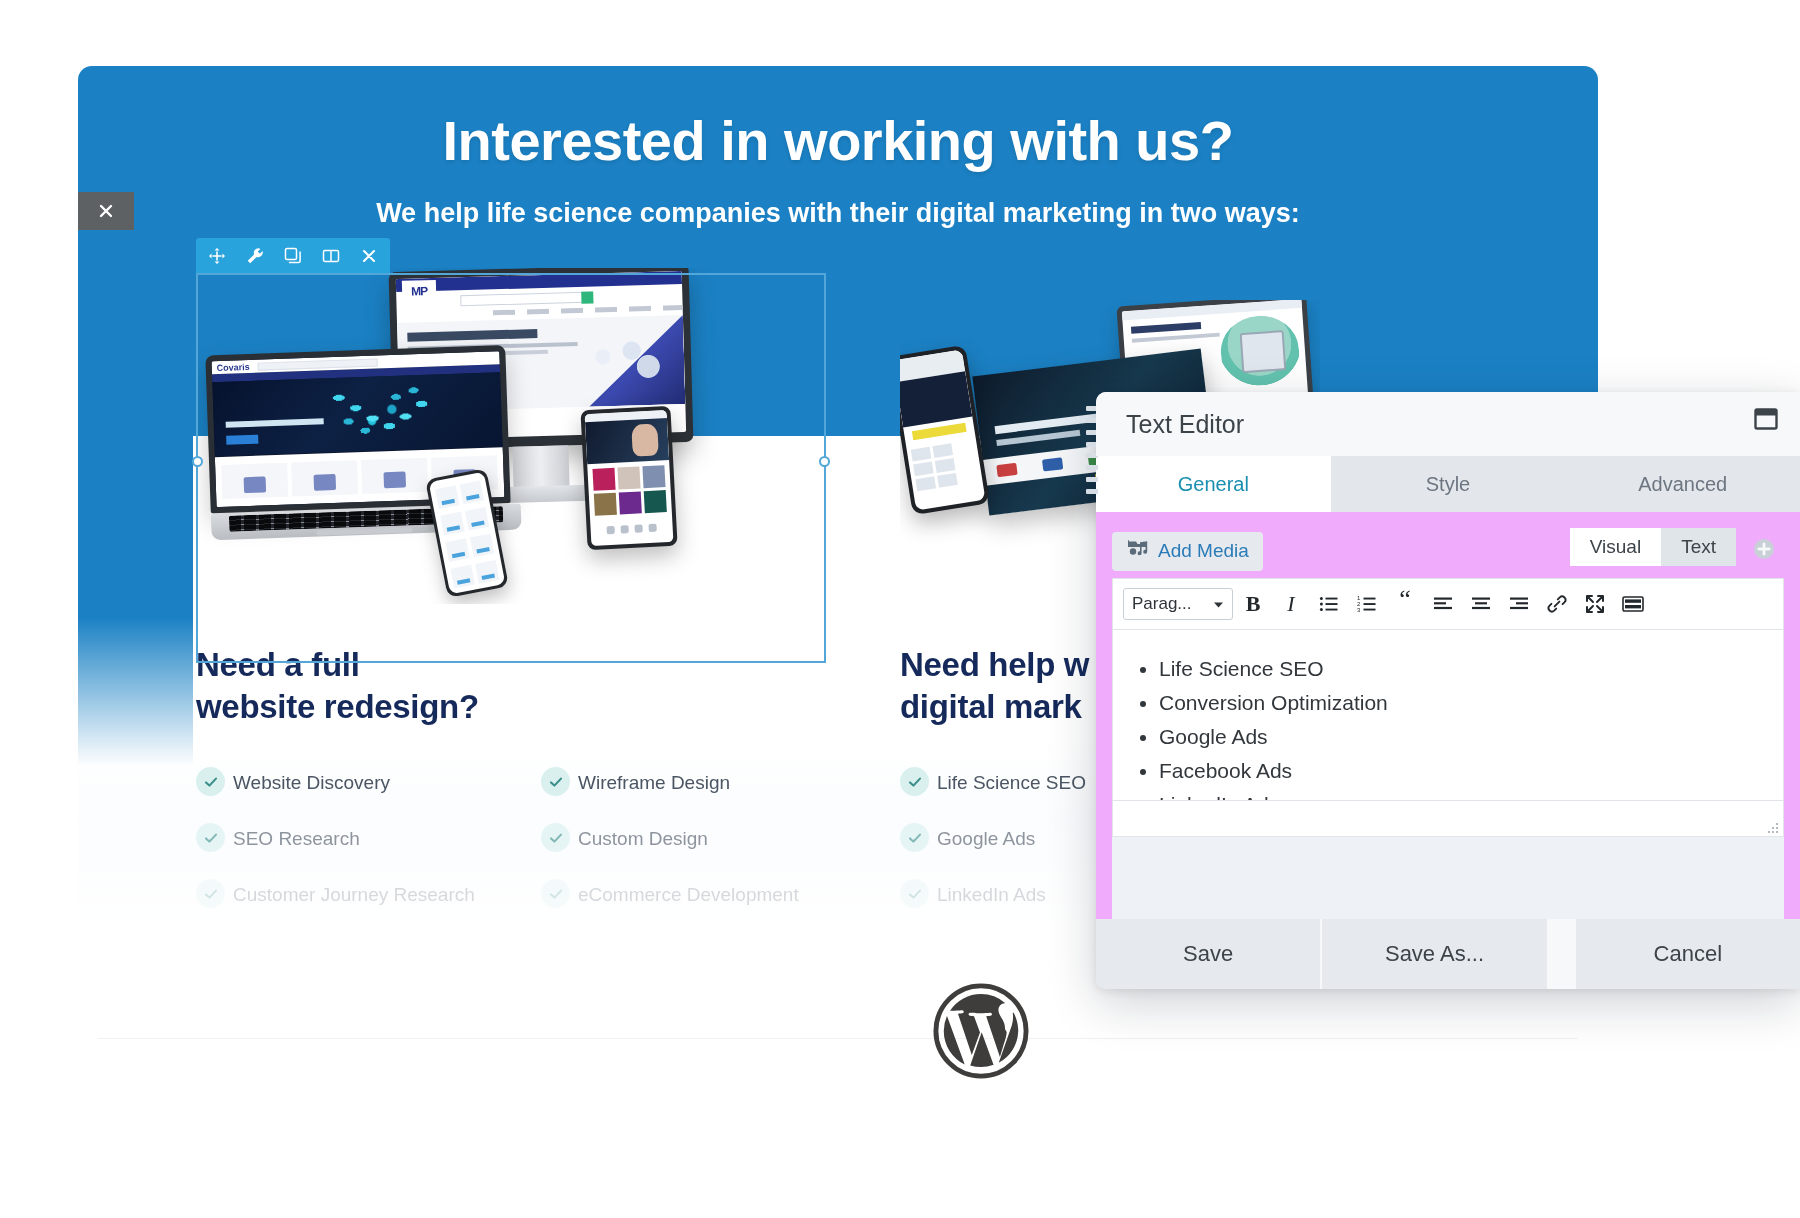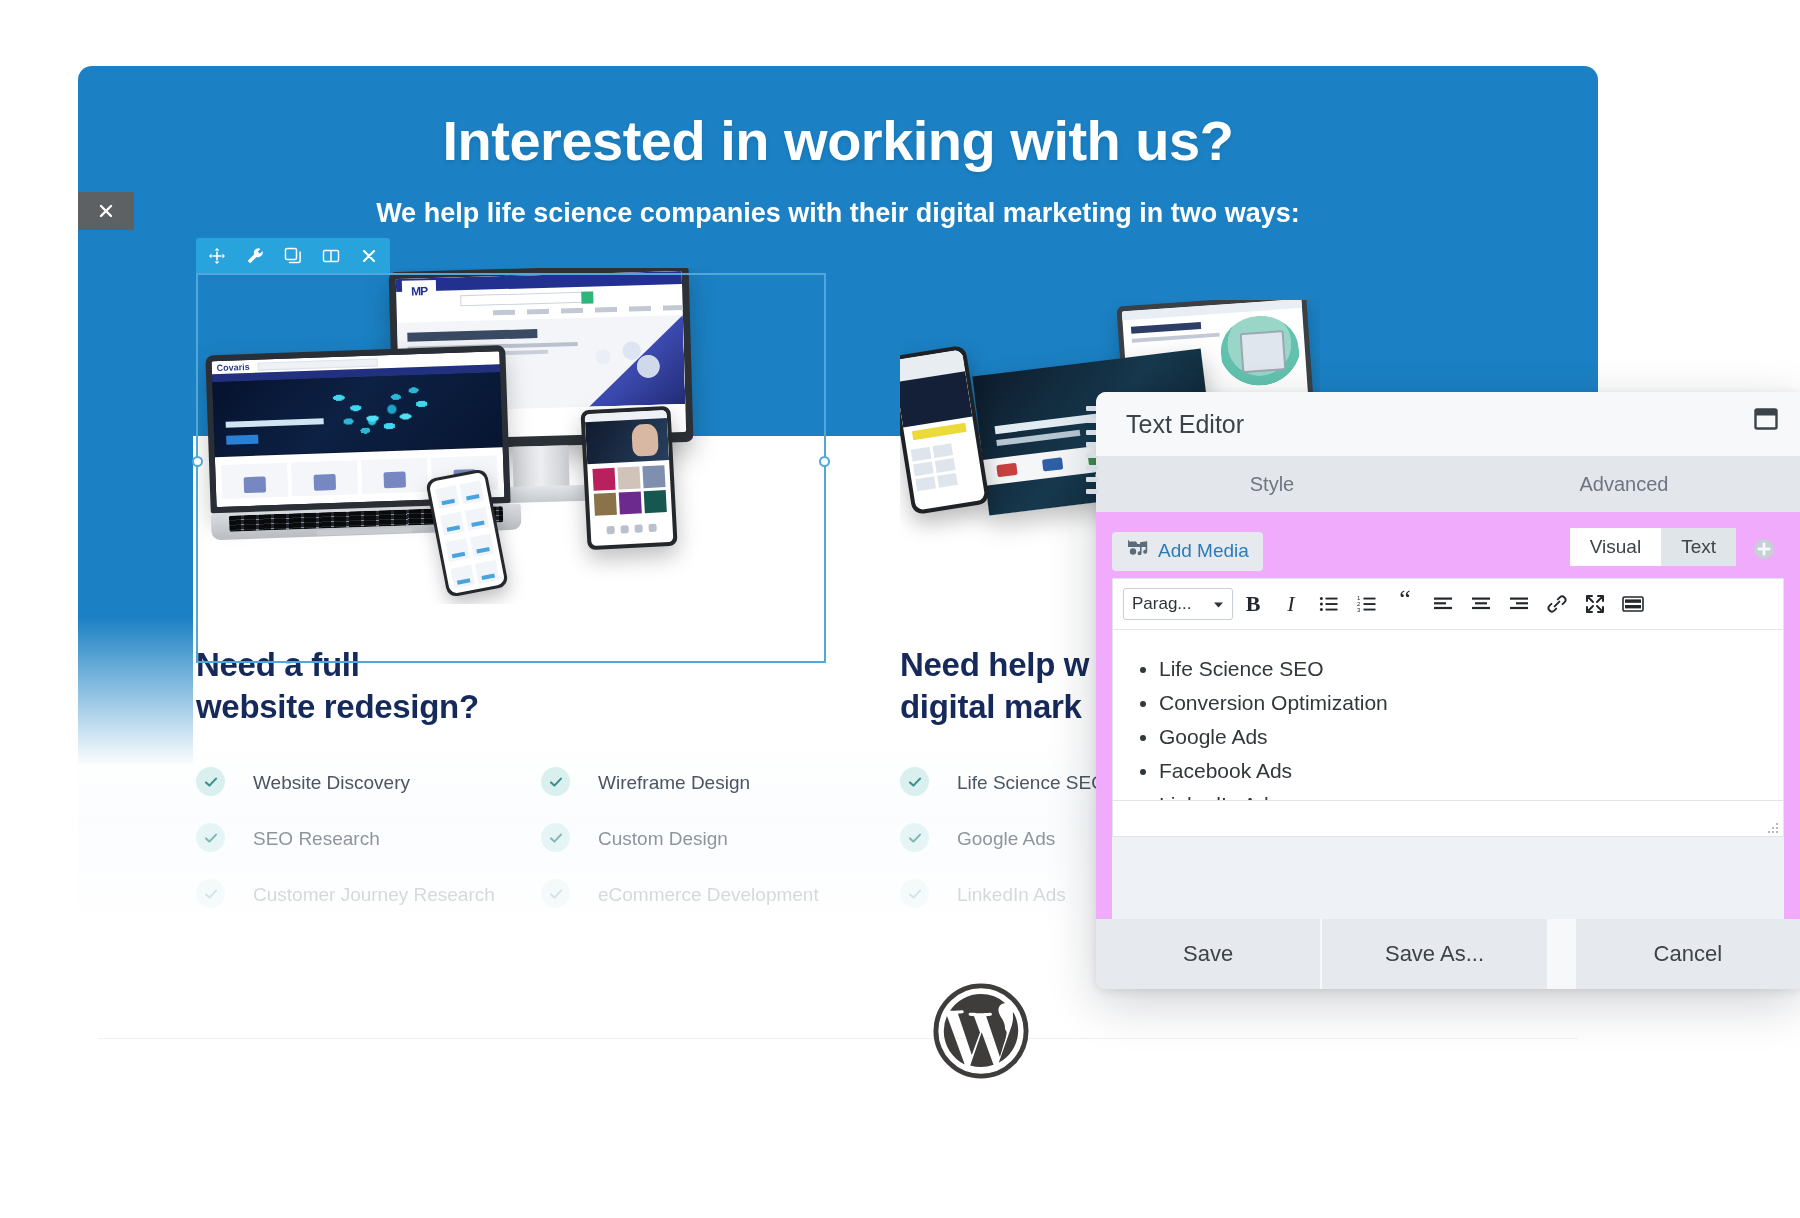--- a/index.html
+++ b/index.html
@@ -287,21 +287,21 @@
   .card-h2 {
     color: #152a5b; font-weight: bold; font-size: 33px; line-height: 1.28;
     letter-spacing: -0.3px;
   }
   .feature-grid {
     margin-top: 42px;
     display: grid; grid-template-columns: 1fr 1fr; column-gap: 40px; row-gap: 30px;
   }
   .feature-col-single { margin-top: 42px; display: grid; grid-template-columns: 1fr; row-gap: 30px; }
   .feature {
-    display: flex; align-items: flex-start; gap: 28px;
+    display: flex; align-items: flex-start; gap: 8px;
     font-size: 19px; color: #4b5563; line-height: 1.35;
   }
   .check {
     flex: 0 0 auto;
     width: 29px; height: 29px; border-radius: 50%;
     background: #d9f0ef;
     display: flex; align-items: center; justify-content: center;
     margin-top: -3px;
   }
   .check svg { display:block; }
@@ -733,20 +733,21 @@
       <div class="ed-title">Text Editor</div>
       <div class="ed-win-btn">
         <svg width="24" height="22" viewBox="0 0 24 22">
           <rect x="1.5" y="1.5" width="21" height="19" rx="1.5" fill="none" stroke="#3c4349" stroke-width="2.4"></rect>
           <rect x="1.5" y="1.5" width="21" height="6" fill="#3c4349"></rect>
         </svg>
       </div>
     </div>
 
     <div class="ed-tabs">
+      <div class="ed-tab active">General</div>
       <div class="ed-tab">Style</div>
       <div class="ed-tab">Advanced</div>
     </div>
 
     <div class="ed-body">
 
       <div class="ed-mediabar">
         <div class="btn-add-media">
           <span>
             <svg width="22" height="20" viewBox="0 0 22 20">

